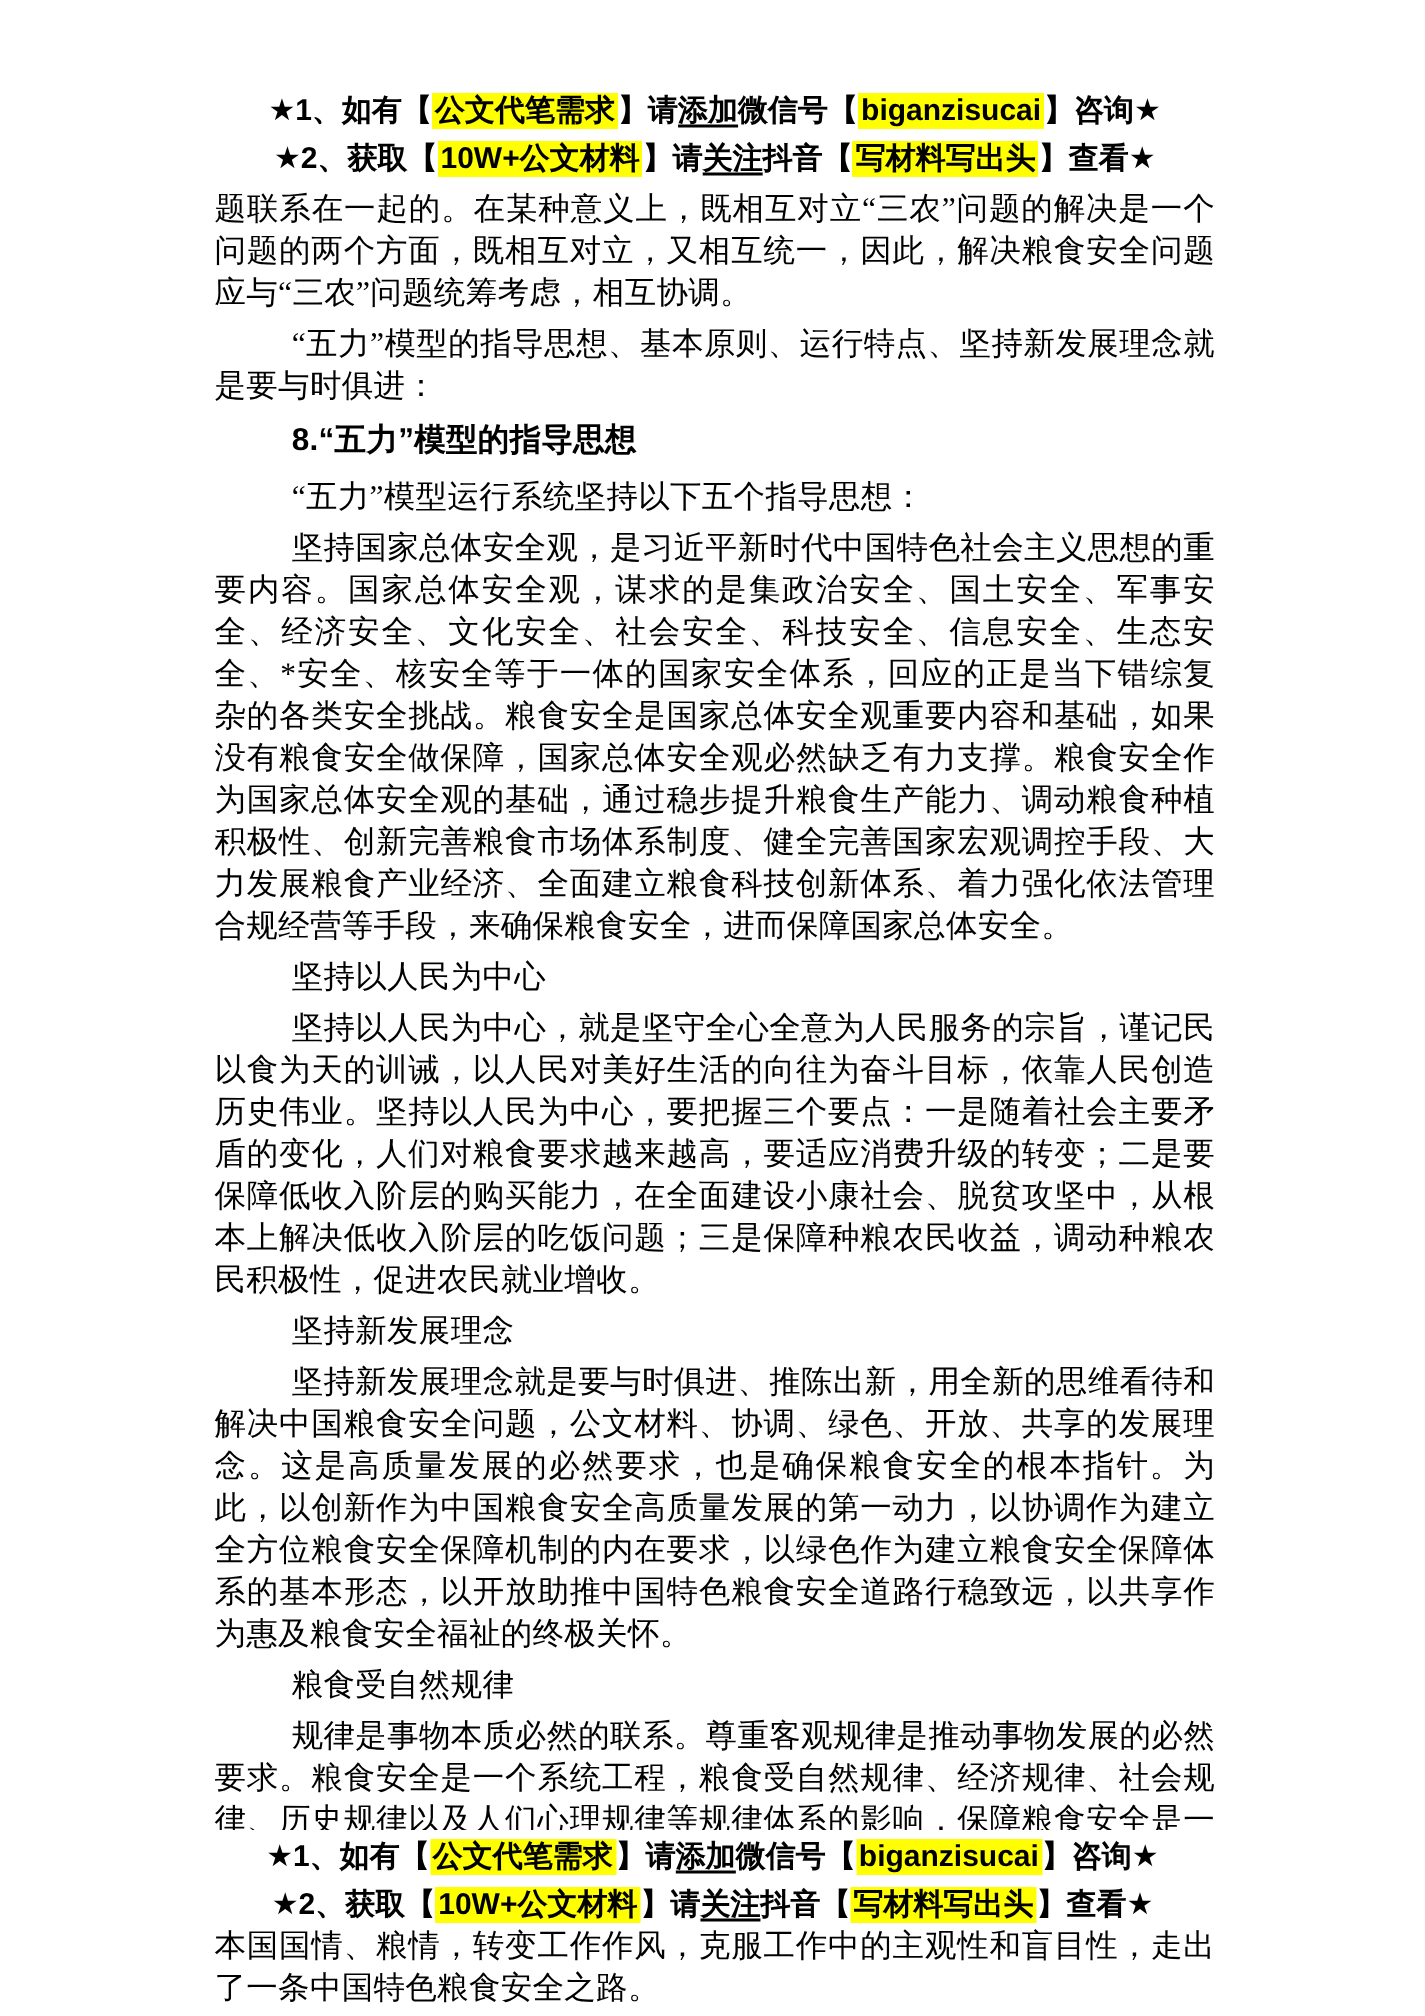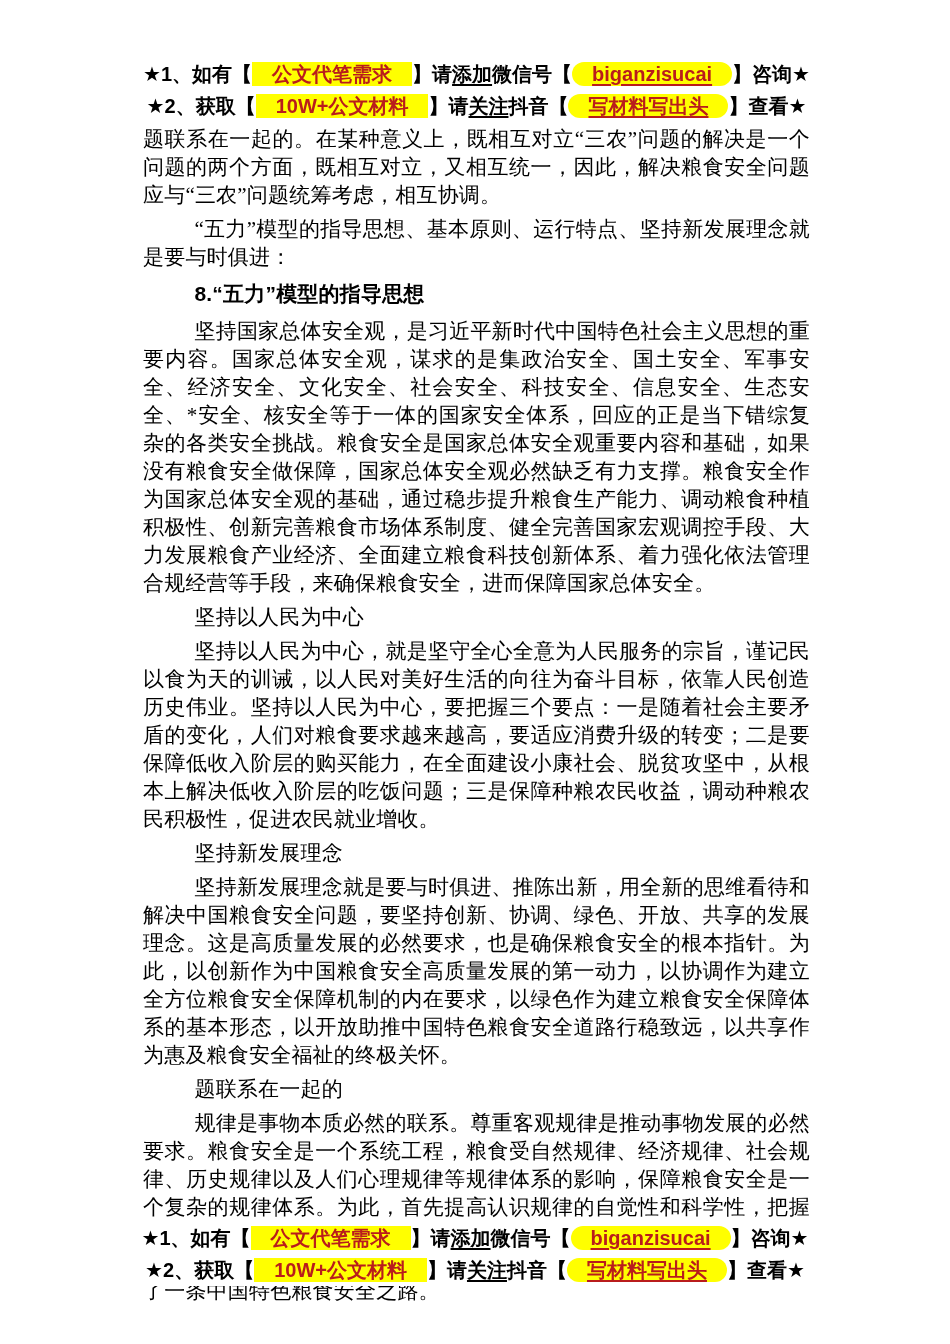--- a/index.html
+++ b/index.html
@@ -27,28 +27,26 @@
     font-family: "Liberation Sans", "DejaVu Sans", sans-serif;
     font-weight: 700;
     font-size: 20px;
     line-height: 32px;
     color: #000000;
     white-space: nowrap;
   }
   .promo-line { height: 32px; }
   .promo .hl {
     background: #ffff00;
-    color: #b91c1c;
-    padding: 1px 20px;
+    color: #000000;
+    padding: 1px 2px;
   }
   .promo .hl.ul {
-    text-decoration: underline;
     text-decoration-thickness: 2px;
     text-underline-offset: 3px;
-    border-radius: 12px;
   }
   .promo .ul-black {
     text-decoration: underline;
     text-decoration-thickness: 2px;
     text-underline-offset: 3px;
   }
   .promo-footer {
     position: absolute;
     left: 0;
     right: 0;
@@ -81,26 +79,27 @@
 
   <div class="promo">
     <div class="promo-line"><span>★1、如有【</span><span class="hl">公文代笔需求</span><span>】请</span><span class="ul-black">添加</span><span>微信号【</span><span class="hl ul">biganzisucai</span><span>】咨询★</span></div>
     <div class="promo-line"><span>★2、获取【</span><span class="hl">10W+公文材料</span><span>】请</span><span class="ul-black">关注</span><span>抖音【</span><span class="hl ul">写材料写出头</span><span>】查看★</span></div>
   </div>
 
   <div class="doc">
     <p>题联系在一起的。在某种意义上，既相互对立“三农”问题的解决是一个问题的两个方面，既相互对立，又相互统一，因此，解决粮食安全问题应与“三农”问题统筹考虑，相互协调。</p>
     <p class="indent">“五力”模型的指导思想、基本原则、运行特点、坚持新发展理念就是要与时俱进：</p>
     <p class="indent doc-heading">8.“五力”模型的指导思想</p>
+    <p class="indent">“五力”模型运行系统坚持以下五个指导思想：</p>
     <p class="indent">坚持国家总体安全观，是习近平新时代中国特色社会主义思想的重要内容。国家总体安全观，谋求的是集政治安全、国土安全、军事安全、经济安全、文化安全、社会安全、科技安全、信息安全、生态安全、*安全、核安全等于一体的国家安全体系，回应的正是当下错综复杂的各类安全挑战。粮食安全是国家总体安全观重要内容和基础，如果没有粮食安全做保障，国家总体安全观必然缺乏有力支撑。粮食安全作为国家总体安全观的基础，通过稳步提升粮食生产能力、调动粮食种植积极性、创新完善粮食市场体系制度、健全完善国家宏观调控手段、大力发展粮食产业经济、全面建立粮食科技创新体系、着力强化依法管理合规经营等手段，来确保粮食安全，进而保障国家总体安全。</p>
     <p class="indent">坚持以人民为中心</p>
     <p class="indent">坚持以人民为中心，就是坚守全心全意为人民服务的宗旨，谨记民以食为天的训诫，以人民对美好生活的向往为奋斗目标，依靠人民创造历史伟业。坚持以人民为中心，要把握三个要点：一是随着社会主要矛盾的变化，人们对粮食要求越来越高，要适应消费升级的转变；二是要保障低收入阶层的购买能力，在全面建设小康社会、脱贫攻坚中，从根本上解决低收入阶层的吃饭问题；三是保障种粮农民收益，调动种粮农民积极性，促进农民就业增收。</p>
     <p class="indent">坚持新发展理念</p>
-    <p class="indent">坚持新发展理念就是要与时俱进、推陈出新，用全新的思维看待和解决中国粮食安全问题，要坚持创新、协调、绿色、开放、共享的发展理念。这是高质量发展的必然要求，也是确保粮食安全的根本指针。为此，以创新作为中国粮食安全高质量发展的第一动力，以协调作为建立全方位粮食安全保障机制的内在要求，以绿色作为建立粮食安全保障体系的基本形态，以开放助推中国特色粮食安全道路行稳致远，以共享作为惠及粮食安全福祉的终极关怀。</p>
-    <p class="indent">题联系在一起的</p>
+    <p class="indent">坚持新发展理念就是要与时俱进、推陈出新，用全新的思维看待和解决中国粮食安全问题，公文材料、协调、绿色、开放、共享的发展理念。这是高质量发展的必然要求，也是确保粮食安全的根本指针。为此，以创新作为中国粮食安全高质量发展的第一动力，以协调作为建立全方位粮食安全保障机制的内在要求，以绿色作为建立粮食安全保障体系的基本形态，以开放助推中国特色粮食安全道路行稳致远，以共享作为惠及粮食安全福祉的终极关怀。</p>
+    <p class="indent">粮食受自然规律</p>
     <p class="indent">规律是事物本质必然的联系。尊重客观规律是推动事物发展的必然要求。粮食安全是一个系统工程，粮食受自然规律、经济规律、社会规律、历史规律以及人们心理规律等规律体系的影响，保障粮食安全是一个复杂的规律体系。为此，首先提高认识规律的自觉性和科学性，把握事物发展的本质；其次增强运用规律的能力，提高工作本领；最后立足本国国情、粮情，转变工作作风，克服工作中的主观性和盲目性，走出了一条中国特色粮食安全之路。</p>
   </div>
 
 </div>
 
 <div class="promo promo-footer">
   <div class="promo-line"><span>★1、如有【</span><span class="hl">公文代笔需求</span><span>】请</span><span class="ul-black">添加</span><span>微信号【</span><span class="hl ul">biganzisucai</span><span>】咨询★</span></div>
   <div class="promo-line"><span>★2、获取【</span><span class="hl">10W+公文材料</span><span>】请</span><span class="ul-black">关注</span><span>抖音【</span><span class="hl ul">写材料写出头</span><span>】查看★</span></div>
 </div>
 

